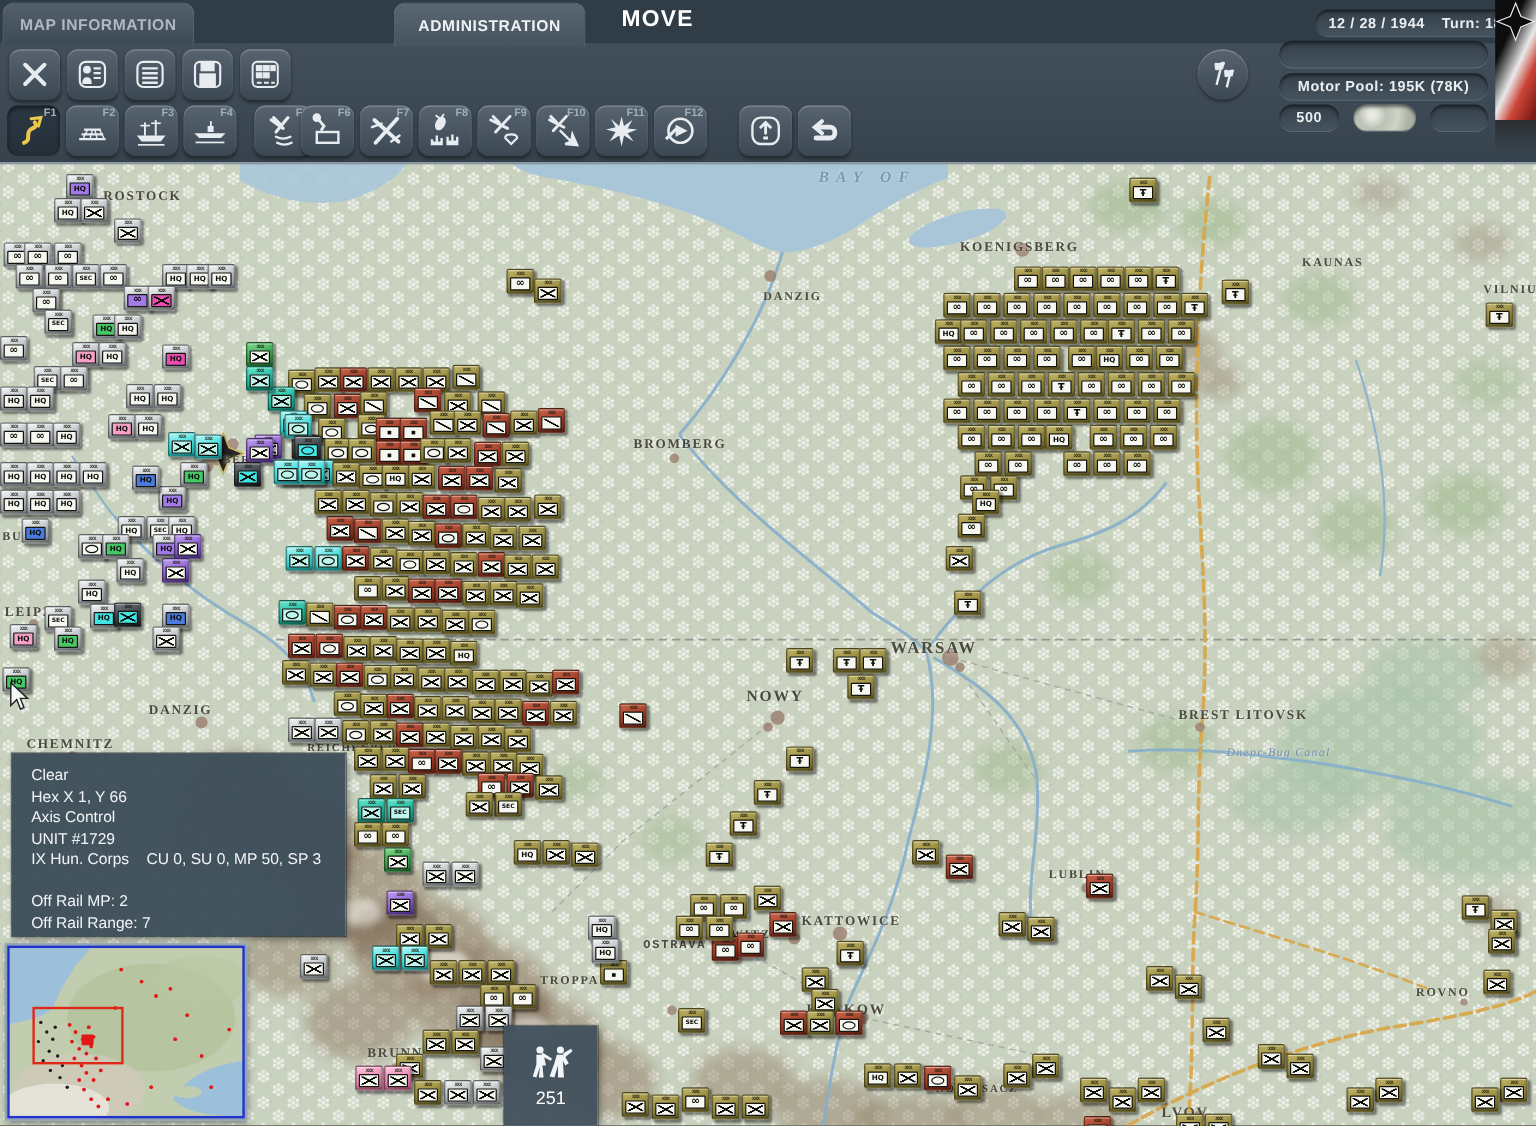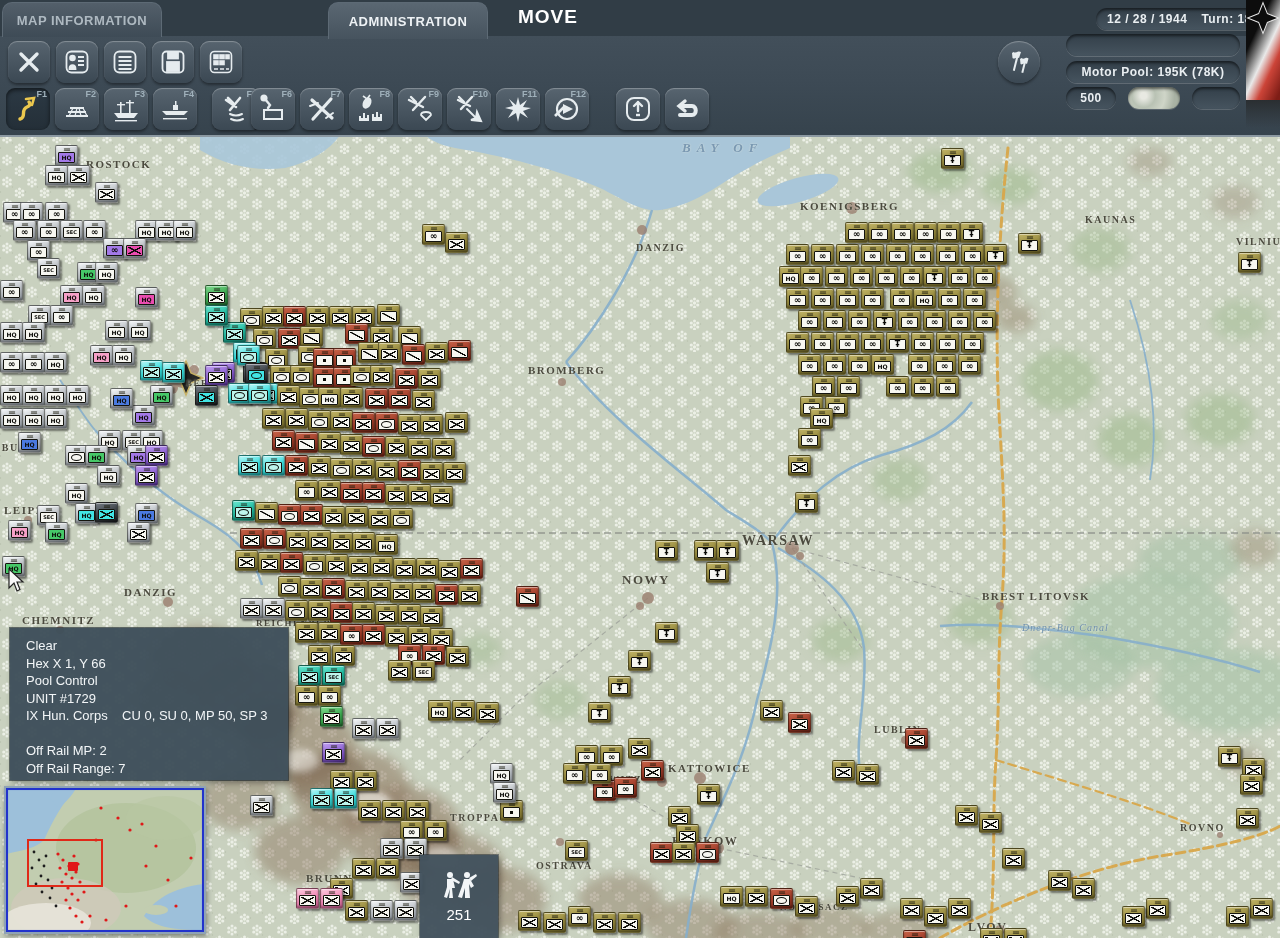--- a/index.html
+++ b/index.html
@@ -263,21 +263,21 @@
       <span class="maplabel" style="left: -44px; top: 442px; font-size: 10px;">MAGDEBURG</span>
       <span class="maplabel" style="left: 4px; top: 504px; font-size: 11px;">LEIPZIG</span>
       <span class="maplabel" style="left: 186px; top: 378px; font-size: 9px;">BERLIN</span>
       <span class="maplabel" style="left: 124px; top: 586px; font-size: 11px;">DANZIG</span>
       <span class="maplabel" style="left: 22px; top: 614px; font-size: 11px;">CHEMNITZ</span>
       <span class="maplabel" style="left: 256px; top: 618px; font-size: 9px;">REICHENBERG</span>
       <span class="maplabel" style="left: 874px; top: 724px; font-size: 10px;">LUBLIN</span>
       <span class="maplabel" style="left: 578px; top: 774px; font-size: 10px;">GLEIWITZ</span>
       <span class="maplabel" style="left: 668px; top: 762px; font-size: 11px;">KATTOWICE</span>
       <span class="maplabel" style="left: 450px; top: 812px; font-size: 10px;">TROPPAU</span>
-      <span class="maplabel" style="left: 536px; top: 860px; font-size: 10px;">OSTRAVA</span>
+      <span class="maplabel" style="left: 536px; top: 783px; font-size: 10px; font-family: Liberation Mono, monospace;">OSTRAVA</span>
       <span class="maplabel" style="left: 306px; top: 872px; font-size: 11px;">BRUNN</span>
       <span class="maplabel" style="left: 672px; top: 834px; font-size: 12px;">KRAKOW</span>
       <span class="maplabel" style="left: 780px; top: 902px; font-size: 9px;">NOWY SACZ</span>
       <span class="maplabel" style="left: 968px; top: 920px; font-size: 12px;">LVOV</span>
       <span class="maplabel" style="left: 1180px; top: 822px; font-size: 10px;">ROVNO</span>
     </div>
 
   <div id="unit-layer">
       <div class="counter c-k" style="left: 845px; top: 222px;">
         <div class="szm">xxx</div>
@@ -2519,21 +2519,21 @@
         <div class="szm">xxx</div>
         <div class="box">
           <span class="sym sym-x"></span>
         </div>
       </div>
     </div>
 
   <div id="hex-tooltip">
       <div>Clear</div>
       <div>Hex X 1, Y 66</div>
-      <div>Pool Control</div>
+      <div>Axis Control</div>
       <div>UNIT #1729</div>
       <div>IX Hun. Corps    CU 0, SU 0, MP 50, SP 3</div>
       <div> </div>
       <div>Off Rail MP: 2</div>
       <div>Off Rail Range: 7</div>
     </div>
 
   <div id="minimap">
     <svg width="198" height="144" viewBox="0 0 198 144">
       <rect width="198" height="144" fill="#c2cdb0"></rect>

